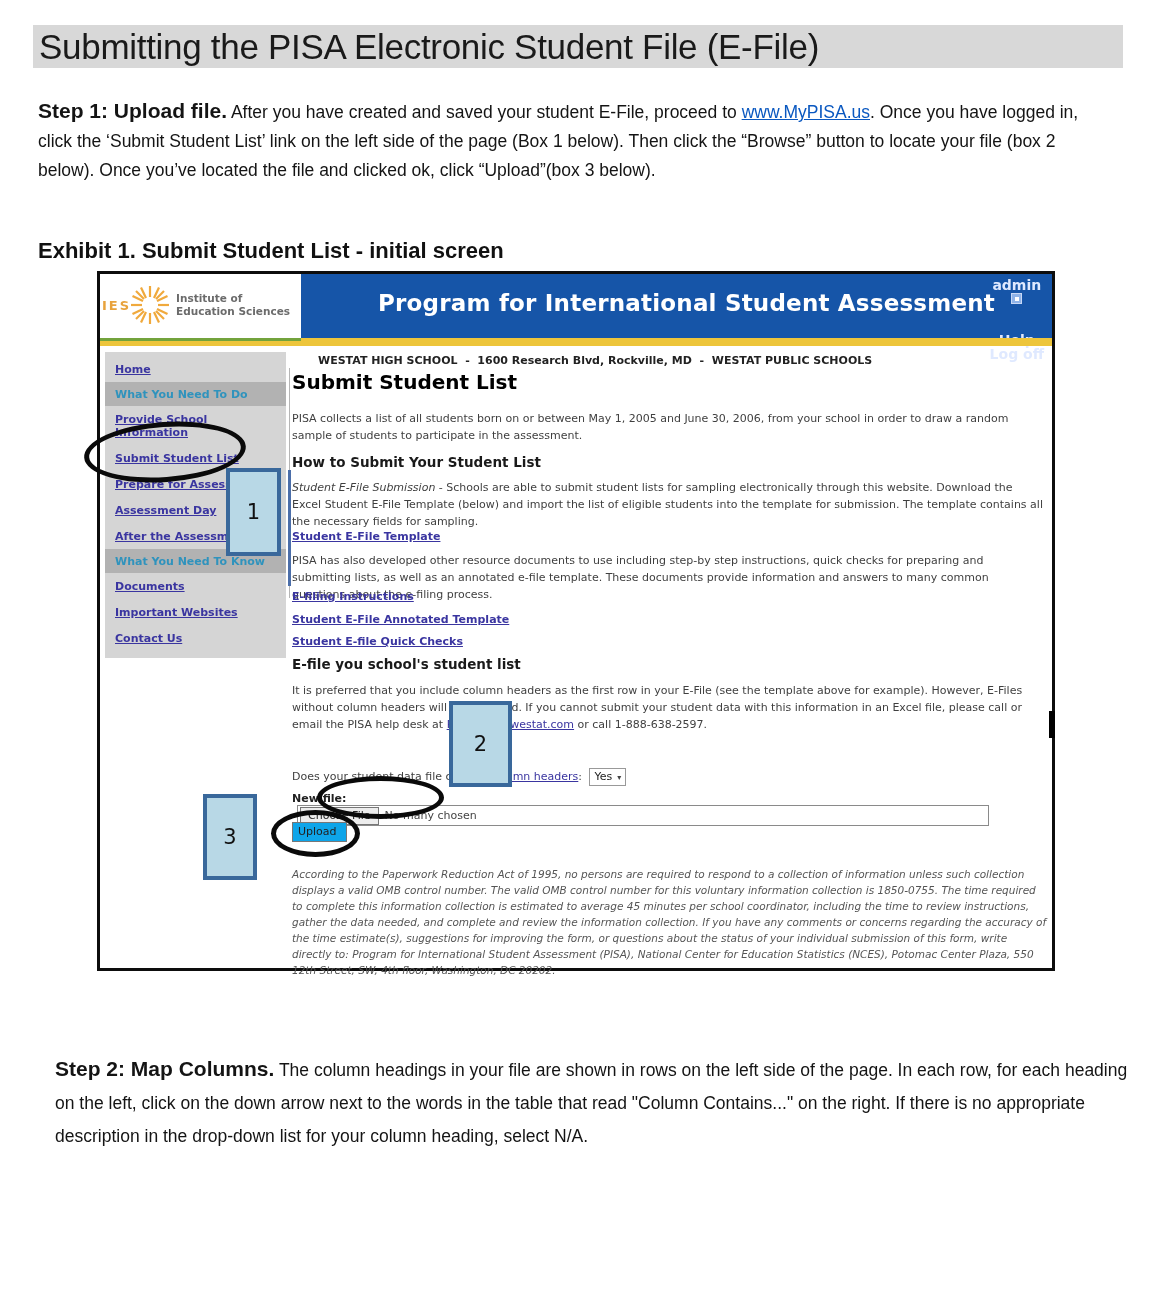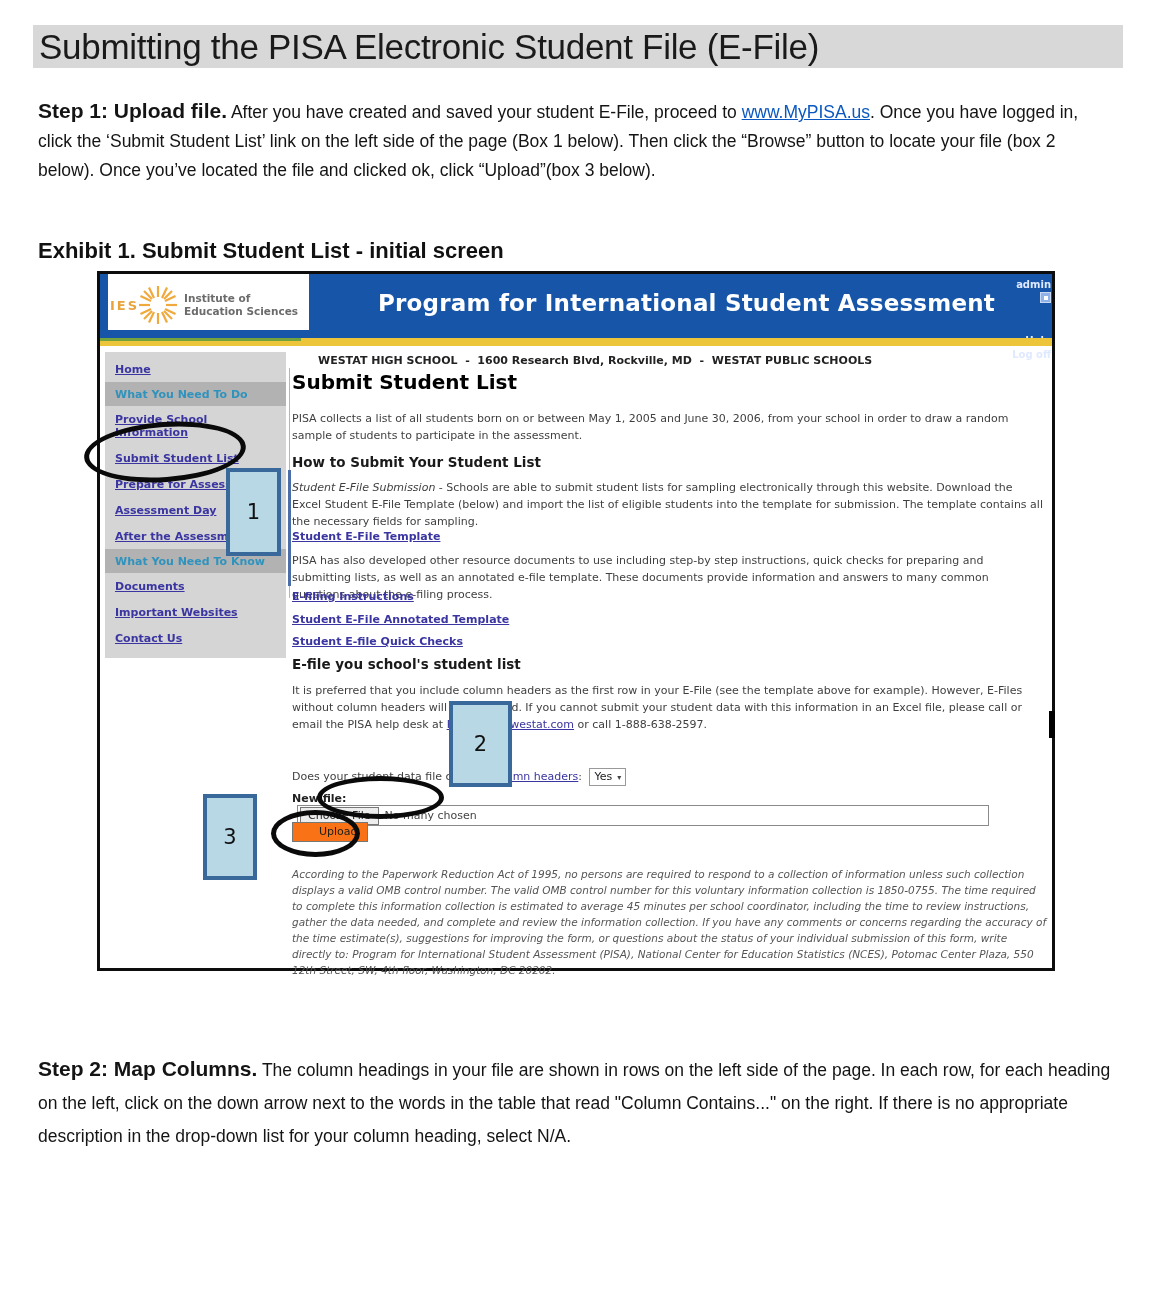--- a/index.html
+++ b/index.html
@@ -20,28 +20,28 @@
   .exhibit-caption { position:absolute; left:38px; top:238px; font-size:22px; font-weight:700; color:#111; }
 
   
   .shot {
     position:absolute; left:97px; top:271px; width:958px; height:700px;
     border:3px solid #0d0d0d; background:#fff;
     font-family:"DejaVu Sans", sans-serif; font-size:11px; color:#3f3f3f;
   }
   .shot-inner { position:relative; width:100%; height:100%; }
   .hdr { position:absolute; left:0; top:0; right:0; height:64px; background:#1655a8; }
-  .logo-strip { position:absolute; left:8px; top:0; width:201px; height:56px; background:#ffffff; }
+  .logo-strip { position:absolute; left:0; top:0; width:201px; height:64px; background:#ffffff; }
   .logo-ies { position:absolute; left:2px; top:24px; color:#e8a33d; font-weight:700; font-size:13px; letter-spacing:2px; }
   .logo-sun { position:absolute; left:30px; top:11px; }
   .logo-text { position:absolute; left:76px; top:18px; color:#6b6b6b; font-weight:700; font-size:10.5px; line-height:13px; }
   .hdr-title {
     position:absolute; left:278px; top:16px; color:#ffffff; font-weight:700; font-size:23px; letter-spacing:0.2px;
   }
-  .hdr-user { position:absolute; right:1px; top:4px; text-align:right; color:#dfe9ff; font-size:10px; font-weight:700; line-height:14px; }
+  .hdr-user { position:absolute; right:8px; top:4px; text-align:center; color:#dfe9ff; font-size:14px; font-weight:700; line-height:14px; }
   .badge-ic { display:inline-block; width:11px; height:11px; background:#8fb3e8; border:1px solid #c8d8f5; position:relative; }
   .badge-ic::after { content:""; position:absolute; left:3px; top:3px; width:4px; height:4px; background:#fff; }
   .stripe { position:absolute; left:0; top:64px; right:0; height:8px; background:#edc53b; }
   .stripe-green { position:absolute; left:0; top:0; width:201px; height:3px; background:#73a33c; }
 
   .school-line { position:absolute; left:218px; top:80px; font-weight:700; font-size:11px; color:#222; }
 
   .sidebar { position:absolute; left:5px; top:78px; width:181px; height:306px; background:#d5d5d5; padding-top:4px; }
   .sb-link { padding:7px 10px 6px 10px; }
   .sb-link span { color:#3a35a0; font-weight:700; font-size:11px; text-decoration:underline; cursor:pointer; }
@@ -59,32 +59,32 @@
 
   .q-line { font-size:11px; color:#3f3f3f; }
   .sel { display:inline-block; border:1px solid #999; background:#fff; padding:1px 4px 2px 5px; font-size:11px; color:#222; margin-left:3px; cursor:pointer; }
   .sel .arr { font-size:8px; color:#444; margin-left:5px; }
 
   .filerow { font-size:11px; color:#222; }
   .filerow b { font-weight:700; }
   .filebox { display:inline-block; vertical-align:middle; width:692px; height:21px; border:1px solid #8a8a8a; background:#fff; margin-left:5px; padding:1px 2px; white-space:nowrap; }
   .choosebtn { display:inline-block; border:1px solid #777; background:#ededed; font-size:11px; color:#222; padding:1px 7px 2px 7px; cursor:pointer; }
   .nofile { font-size:11px; color:#444; margin-left:6px; }
-  .uploadbtn { display:inline-block; border:1px solid #777; background:#f97316; font-size:11px; color:#222; padding:2px 9px 3px 26px; cursor:pointer; }
+  .uploadbtn { display:inline-block; border:1px solid #777; background:#0ea5e9; font-size:11px; color:#222; padding:2px 9px 3px 5px; cursor:pointer; }
 
   
   .ann-ellipse { position:absolute; border:5px solid #0a0a0a; border-radius:50%; background:transparent; }
   .ann-box {
     position:absolute; background:#b8d8e6; border:4px solid #39689b;
     display:flex; align-items:center; justify-content:center;
     font-family:"DejaVu Sans", sans-serif; font-size:21px; color:#111;
   }
   .scroll-thumb { position:absolute; left:1049px; top:711px; width:6px; height:27px; background:#000; }
 
-  .step2 { top:1052px; line-height:33px; width:1086px; }
+  .step2 { top:1052px; line-height:33px; width:1086px;margin-left:17px; }
 </style>
 </head>
 <body>
 
 <div class="page">
 
   <div class="doc-titlebar">Submitting the PISA Electronic Student File (E-File)</div>
 
   <div class="doc-para" style="top:96px;">
     <b class="lead">Step 1: Upload file.</b><span> After you have created and saved your student E-File, proceed to </span><span class="doc-link">www.MyPISA.us</span><span>. Once you have logged in, click the ‘Submit Student List’ link on the left side of the page (Box 1 below). Then click the “Browse” button to locate your file (box 2 below). Once you’ve located the file and clicked ok, click “Upload”(box 3 below).</span>

